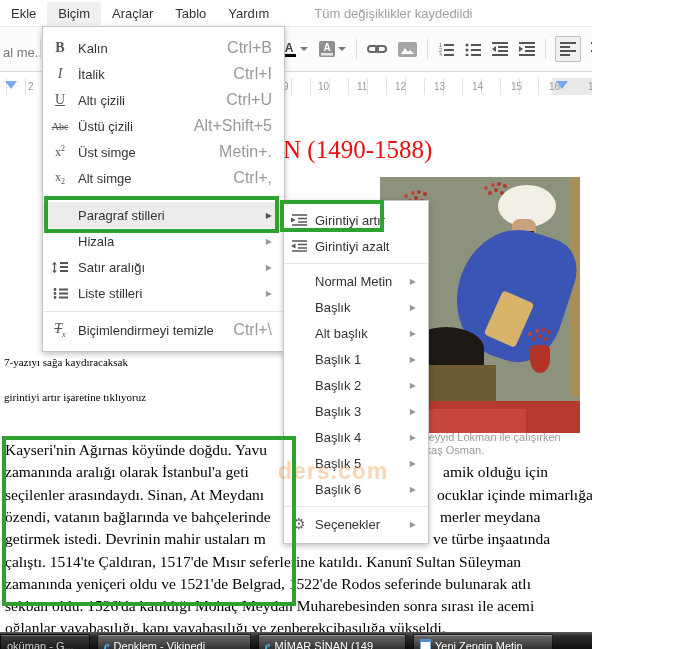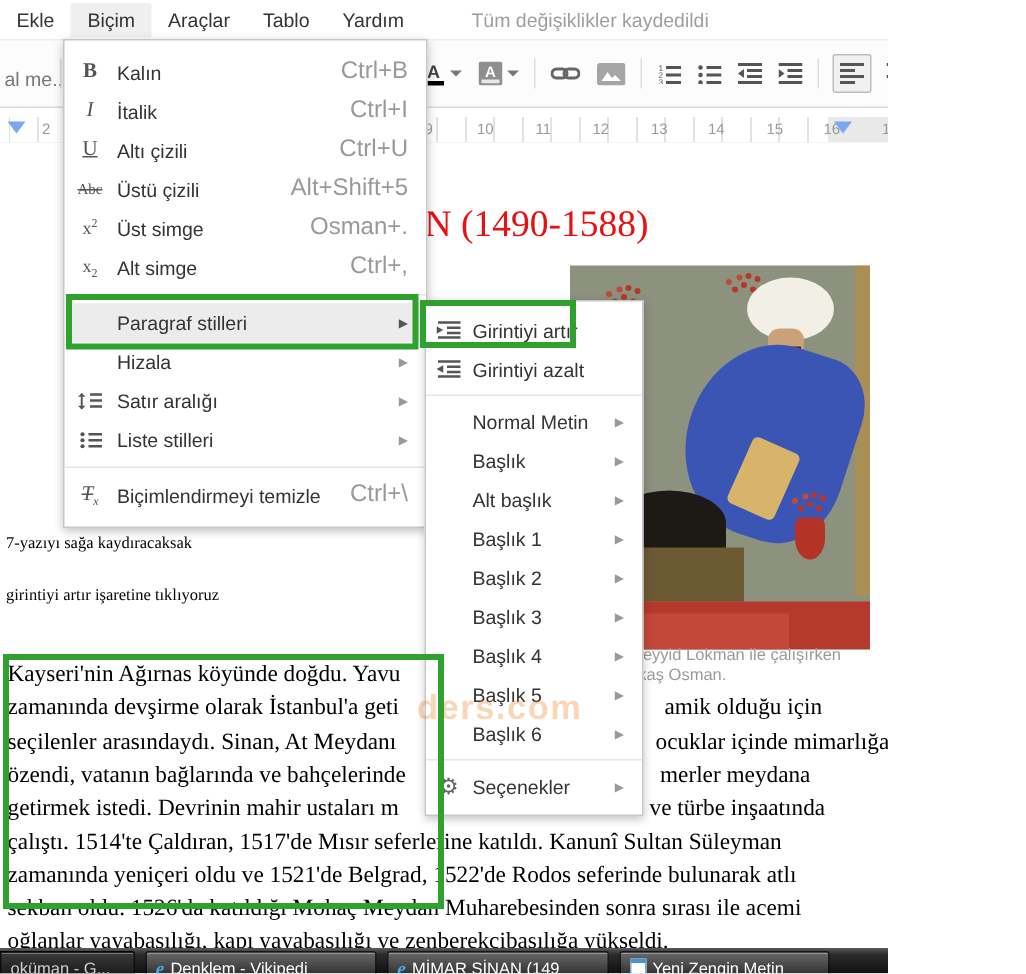--- a/index.html
+++ b/index.html
@@ -242,21 +242,21 @@
     <div style="left:36px;top:232px;width:110px;height:24px;background:#c4473a;"></div>
   </div>
 
   <div class="abs caption nowrap" style="left:406px;top:431px;">an Seyyid Lokman ile çalışırken</div>
   <div class="abs caption nowrap" style="left:406px;top:444px;">Nakkaş Osman.</div>
 
   <div class="abs serifline instr nowrap" style="left:4px;top:356px;">7-yazıyı sağa kaydıracaksak</div>
   <div class="abs serifline instr nowrap" style="left:4px;top:391px;">girintiyi artır işaretine tıklıyoruz</div>
 
   <div class="abs serifline nowrap" style="left:5px;top:441px;">Kayseri'nin Ağırnas köyünde doğdu. Yavu</div>
-  <div class="abs serifline nowrap" style="left:5px;top:463px;">zamanında devşirme olarak İstanbul'a geti</div>
+  <div class="abs serifline nowrap" style="left:5px;top:463px;">zamanında aralığı olarak İstanbul'a geti</div>
   <div class="abs serifline nowrap" style="left:5px;top:486px;">seçilenler arasındaydı. Sinan, At Meydanı</div>
   <div class="abs serifline nowrap" style="left:5px;top:508px;">özendi, vatanın bağlarında ve bahçelerinde</div>
   <div class="abs serifline nowrap" style="left:5px;top:530px;">getirmek istedi. Devrinin mahir ustaları m</div>
 
   <div class="abs serifline nowrap" style="left:443px;top:463px;">amik olduğu için</div>
   <div class="abs serifline nowrap" style="left:437px;top:486px;">ocuklar içinde mimarlığa</div>
   <div class="abs serifline nowrap" style="left:440px;top:508px;">merler meydana</div>
   <div class="abs serifline nowrap" style="left:433px;top:530px;">ve türbe inşaatında</div>
 
   <div class="abs serifline nowrap" style="left:5px;top:553px;">çalıştı. 1514'te Çaldıran, 1517'de Mısır seferlerine katıldı. Kanunî Sultan Süleyman</div>
@@ -293,21 +293,21 @@
           <span class="gly st">Abc</span>
         </span>
       <span class="lbl">Üstü çizili</span>
       <span class="sc">Alt+Shift+5</span>
     </div>
     <div class="mi">
       <span class="ic">
           <span class="gly sup">x<sup>2</sup></span>
         </span>
       <span class="lbl">Üst simge</span>
-      <span class="sc">Osman+.</span>
+      <span class="sc">Metin+.</span>
     </div>
     <div class="mi">
       <span class="ic">
           <span class="gly sub">x<sub>2</sub></span>
         </span>
       <span class="lbl">Alt simge</span>
       <span class="sc">Ctrl+,</span>
     </div>
     <div class="msep"></div>
     <div class="mi hl">

